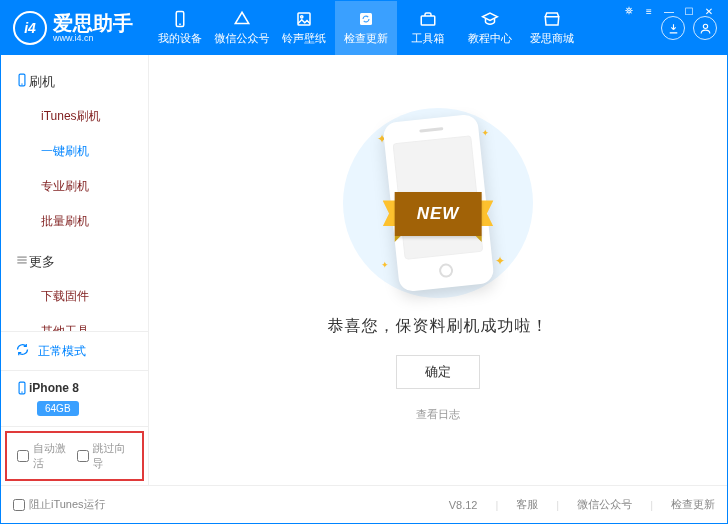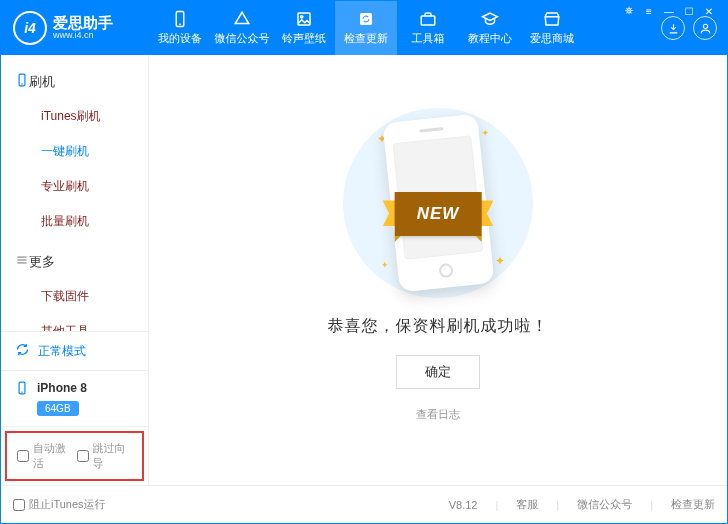--- a/index.html
+++ b/index.html
@@ -4,21 +4,21 @@
 <style>
 * { margin: 0; padding: 0; box-sizing: border-box; }
 body { font-family: "Microsoft YaHei", Arial, sans-serif; font-size: 12px; width: 728px; height: 524px; overflow: hidden; background: #fff; color: #333; }
 .app { width: 728px; height: 524px; display: flex; flex-direction: column; border: 1px solid #0084ff; }
 
 
 .header { height: 54px; background: #0084ff; display: flex; align-items: center; flex-shrink: 0; }
 .logo { display: flex; align-items: center; padding: 0 12px; width: 148px; }
 .logo-circle { width: 34px; height: 34px; border: 2.5px solid #fff; border-radius: 50%; display: flex; align-items: center; justify-content: center; color: #fff; font-weight: bold; font-size: 14px; margin-right: 6px; font-style: italic; }
 .logo-text { color: #fff; }
-.logo-title { font-size: 15px; font-weight: bold; line-height: 1.1; }
+.logo-title { font-size: 20px; font-weight: bold; line-height: 1.1; }
 .logo-sub { font-size: 9px; opacity: 0.9; line-height: 1.1; }
 .nav { display: flex; height: 100%; }
 .nav-item { width: 62px; display: flex; flex-direction: column; align-items: center; justify-content: center; color: #fff; font-size: 11px; cursor: pointer; gap: 3px; }
 .nav-item.active { background: #3aa0ff; }
 .nav-item svg { width: 18px; height: 18px; }
 .header-right { margin-left: auto; display: flex; align-items: center; padding-right: 10px; gap: 8px; color: #fff; }
 .win-ctrls { display: flex; gap: 6px; font-size: 10px; margin-right: 4px; position: absolute; top: 4px; right: 8px; color: #fff;}
 .win-ctrls span { cursor: pointer; display: inline-flex; align-items: center; justify-content: center; width: 14px; height: 14px; }
 .hr-icon { width: 24px; height: 24px; border: 1.5px solid rgba(255,255,255,0.8); border-radius: 50%; display: flex; align-items: center; justify-content: center; cursor: pointer; }
 .hr-icon svg { width: 13px; height: 13px; }
@@ -32,21 +32,21 @@
 .side-group-hdr { display: flex; align-items: flex-start; padding: 8px 14px; color: #333; font-size: 13px; gap: 0; }
 .side-group-hdr .i { color: #0084ff; display: flex; align-items: center; }
 .side-group-hdr .i svg { width: 14px; height: 14px; }
 .side-list { padding: 0 0 6px 0; }
 .side-item { padding: 9px 0 9px 40px; color: #7f1d1d; font-size: 12px; cursor: pointer; }
 .side-item.active { color: #0084ff; }
 .side-bottom { border-top: 1px solid #eee; }
 .mode-row { display: flex; align-items: center; gap: 8px; padding: 10px 14px; color: #0084ff; font-size: 12px; border-bottom: 1px solid #eee; }
 .mode-row .i svg { width: 15px; height: 15px; }
 .device-row { padding: 10px 14px; border-bottom: 1px solid #eee; }
-.device-row .dn { display: flex; align-items: center; gap: 8px; color: #333; font-weight: bold; font-size: 12px; }
+.device-row .dn { display: flex; align-items: center; color: #333; font-weight: bold; font-size: 12px; }
 .device-row .dn svg { width: 14px; height: 14px; color: #0084ff; }
 .badge { display: inline-block; background: #3aa0ff; color: #fff; border-radius: 3px; font-size: 10px; padding: 2px 8px; margin-top: 6px; margin-left: 22px; }
 .opts-row { display: flex; align-items: center; gap: 4px; padding: 8px 10px; font-size: 11px; color: #999; border: 2px solid #e03a3a; margin: 4px; }
 .opts-row label { display: flex; align-items: center; gap: 4px; }
 .opts-row input[type=checkbox] { width: 12px; height: 12px; }
 
 
 .main { flex: 1; display: flex; flex-direction: column; background: #fff; }
 .main-content { flex: 1; display: flex; flex-direction: column; align-items: center; justify-content: center; gap: 18px; padding-top: 10px; }
 

